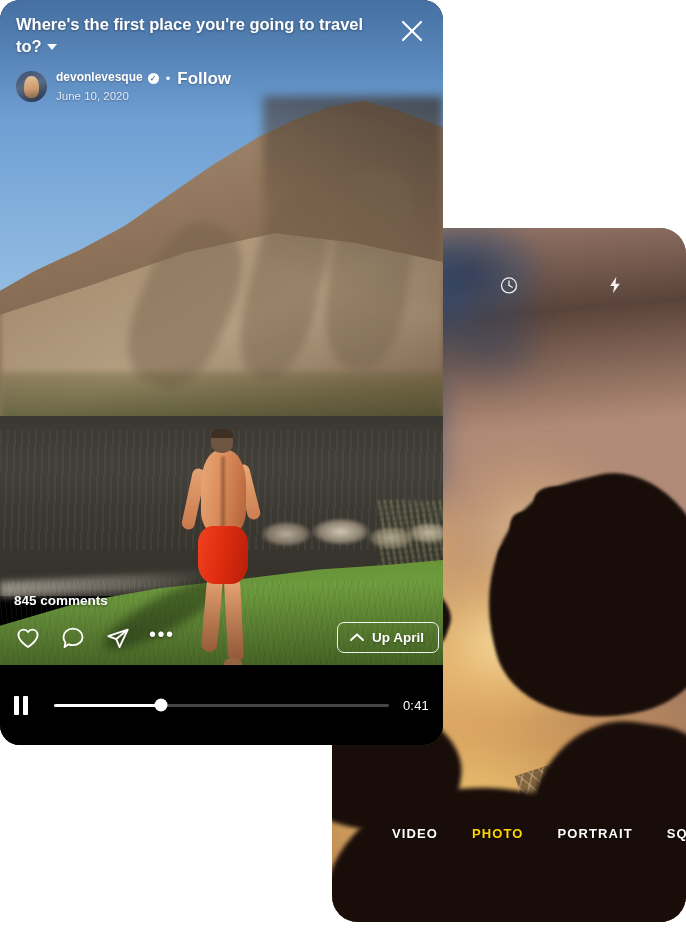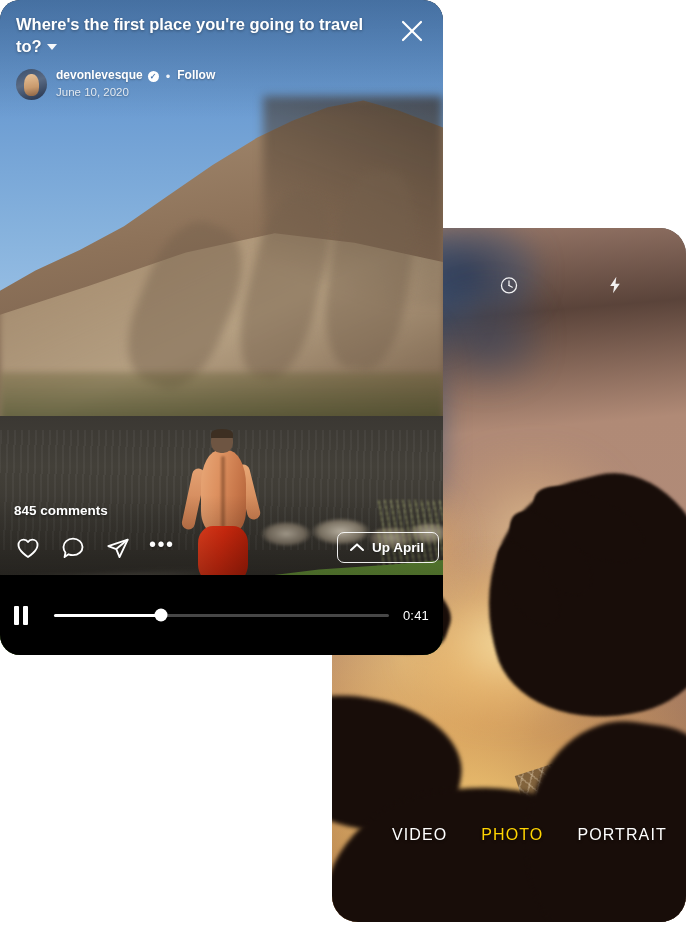--- a/index.html
+++ b/index.html
@@ -186,36 +186,36 @@
   }
   
   #camera-modes {
     position: absolute;
     left: 0; right: 0;
     top: 598px;
     display: flex;
     align-items: center;
     gap: 34px;
     padding-left: 60px;
-    font-size: 16px;
-    font-weight: normal;
+    font-size: 13px;
+    font-weight: bold;
     letter-spacing: 1.1px;
     color: #ffffff;
     text-shadow: 0 1px 3px rgba(0,0,0,0.45);
     white-space: nowrap;
   }
   #camera-modes .mode.active { color: #ffd400; }
 
   
   #video-panel {
     position: absolute;
     left: 0;
     top: 0;
     width: 443px;
-    height: 655px;
+    height: 745px;
     border-radius: 20px;
     overflow: hidden;
     background: #000;
   }
   .video-frame {
     position: absolute;
     left: 0; top: 0;
     width: 443px;
     height: 795px;
     overflow: hidden;
@@ -473,21 +473,21 @@
     text-align: center;
     font-weight: bold;
   }
   #author-dot {
     color: rgba(255,255,255,0.9);
     font-size: 13px;
     margin: 0 2px;
   }
   #follow-button {
     color: #fff;
-    font-size: 12px;
+    font-size: 17px;
     font-weight: bold;
     text-shadow: 0 1px 2px rgba(0,0,0,0.3);
   }
   #post-date {
     color: rgba(255,255,255,0.82);
     font-size: 11.5px;
     margin-top: 2px;
     text-shadow: 0 1px 2px rgba(0,0,0,0.3);
   }
 

